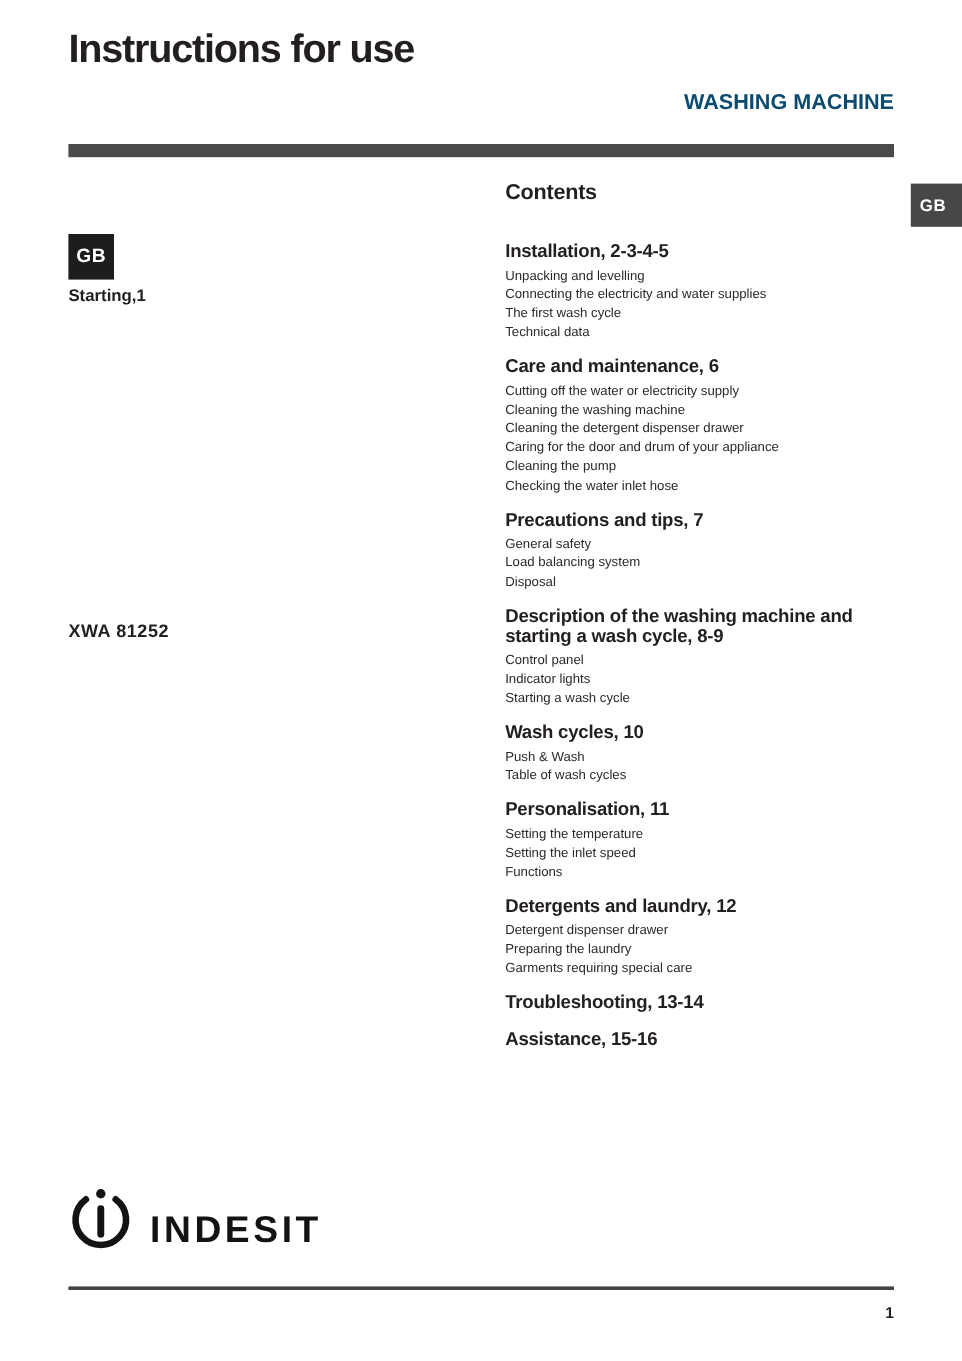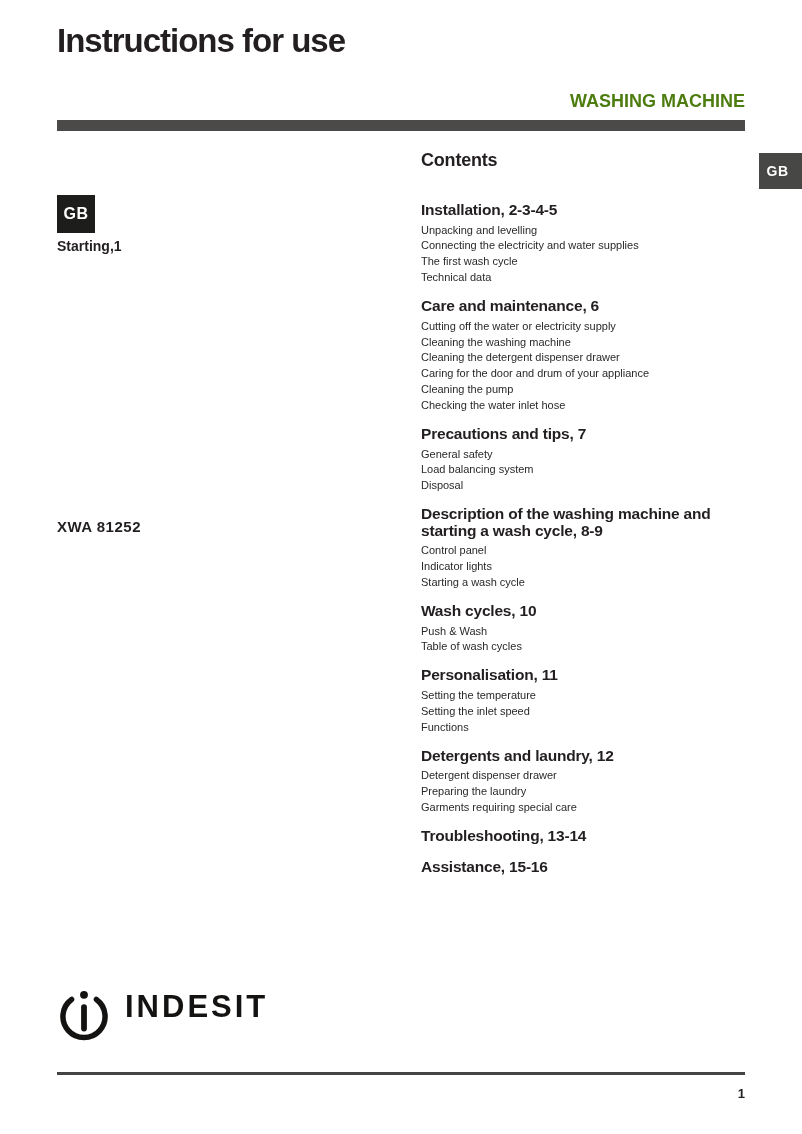--- a/index.html
+++ b/index.html
@@ -16,27 +16,27 @@
     left: 57px; top: 22px;
     font-size: 33px;
     font-weight: bold;
     letter-spacing: -1px;
     color: #231f20;
     text-align: center;
   }
 
   .doc-subtitle {
     position: absolute;
-    left: 57px; top: 91px;
+    left: 57px; top: 75px;
     width: 688px;
     text-align: right;
     font-size: 18px;
     font-weight: bold;
     letter-spacing: 0px;
-    color: #4d7c0f;
+    color: #0c4a6e;
   }
 
   .header-bar {
     position: absolute;
     left: 57px; top: 120px;
     width: 688px; height: 11px;
     background: #4b4a49;
   }
 
   .lang-badge {
@@ -108,21 +108,21 @@
   .toc-items li {
     font-size: 11px;
     line-height: 15.9px;
     color: #2b2828;
   }
 
   .brand {
     position: absolute;
     left: 55px; top: 983px;
     display: flex;
-    align-items: flex-start;
+    align-items: flex-end;
   }
   .brand-mark { width: 58px; height: 60px; }
   .brand-name {
     font-size: 31px;
     font-weight: bold;
     letter-spacing: 3px;
     margin-left: 12px;
     margin-top: 6px;
     color: #151312;
   }

